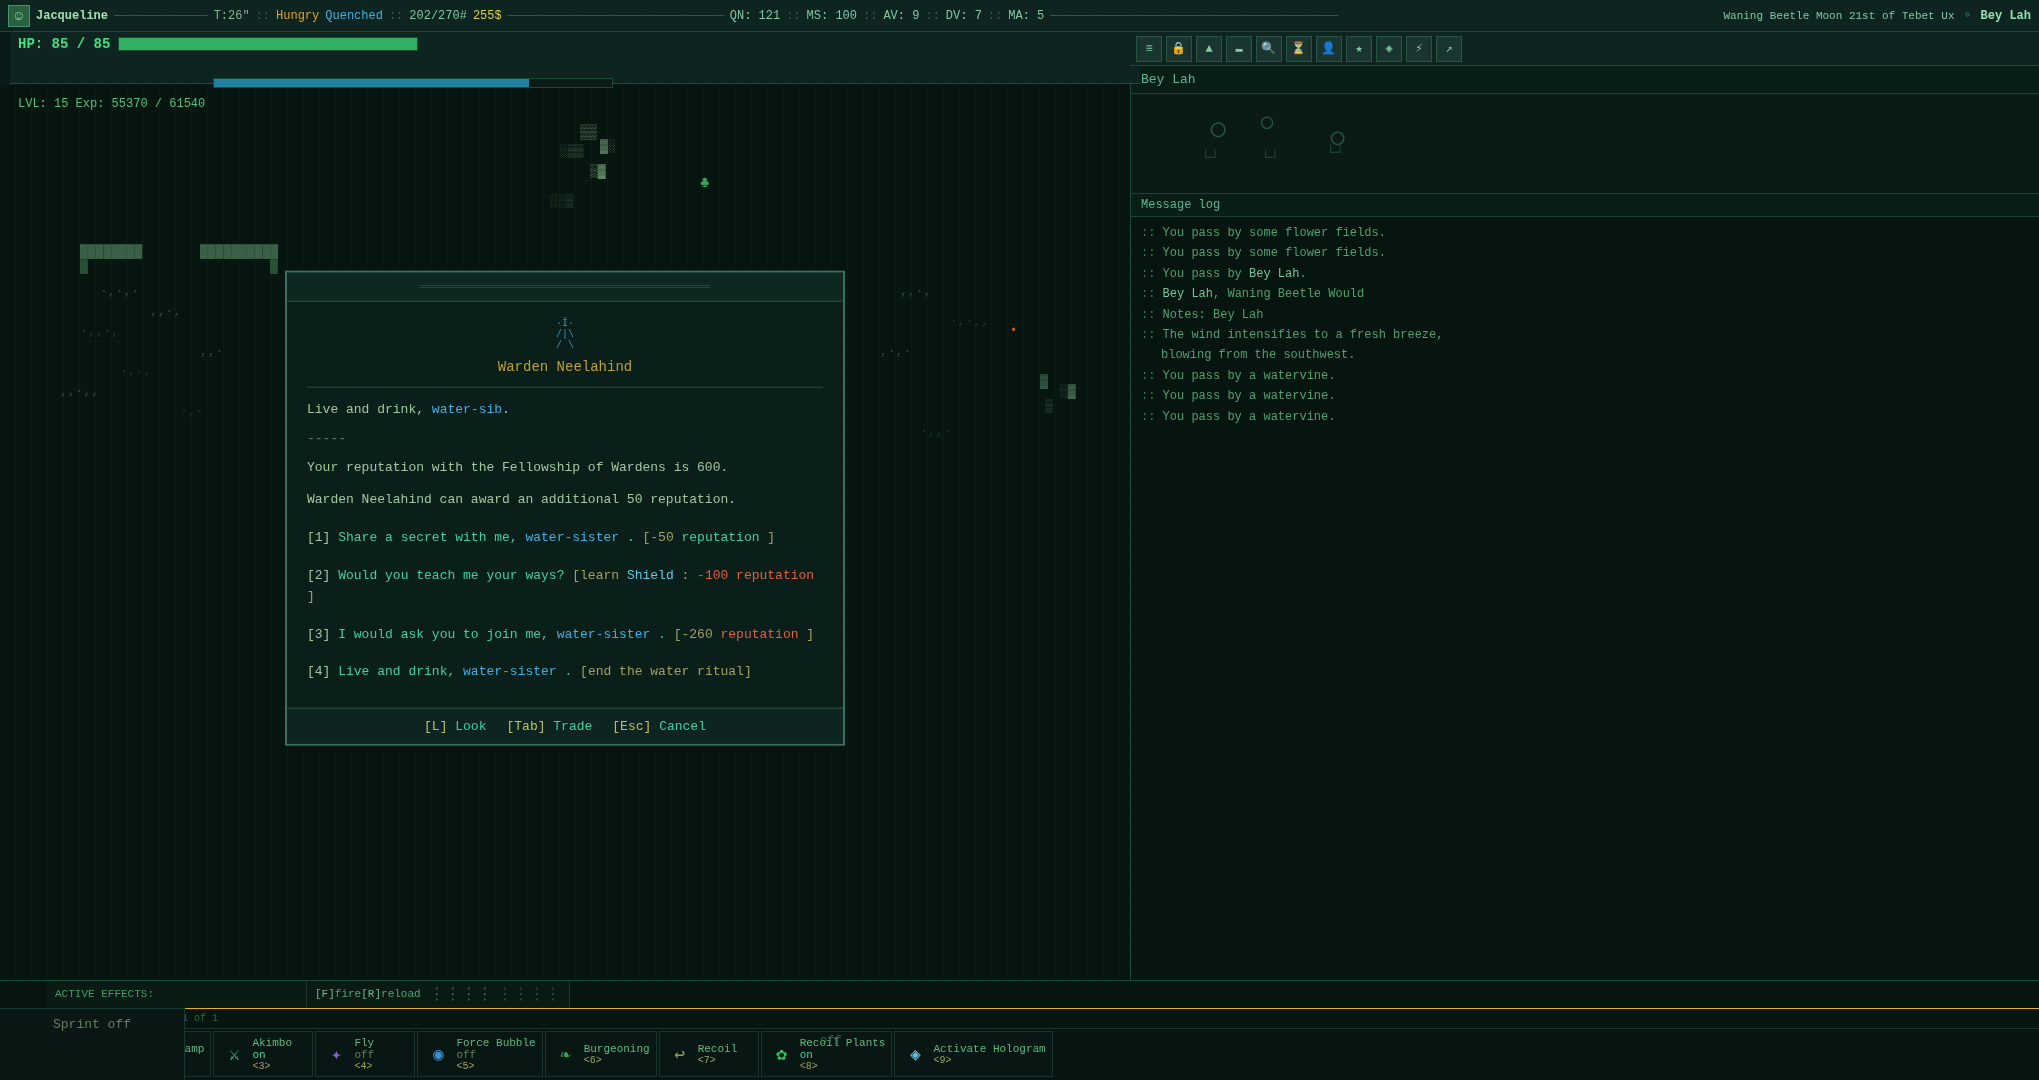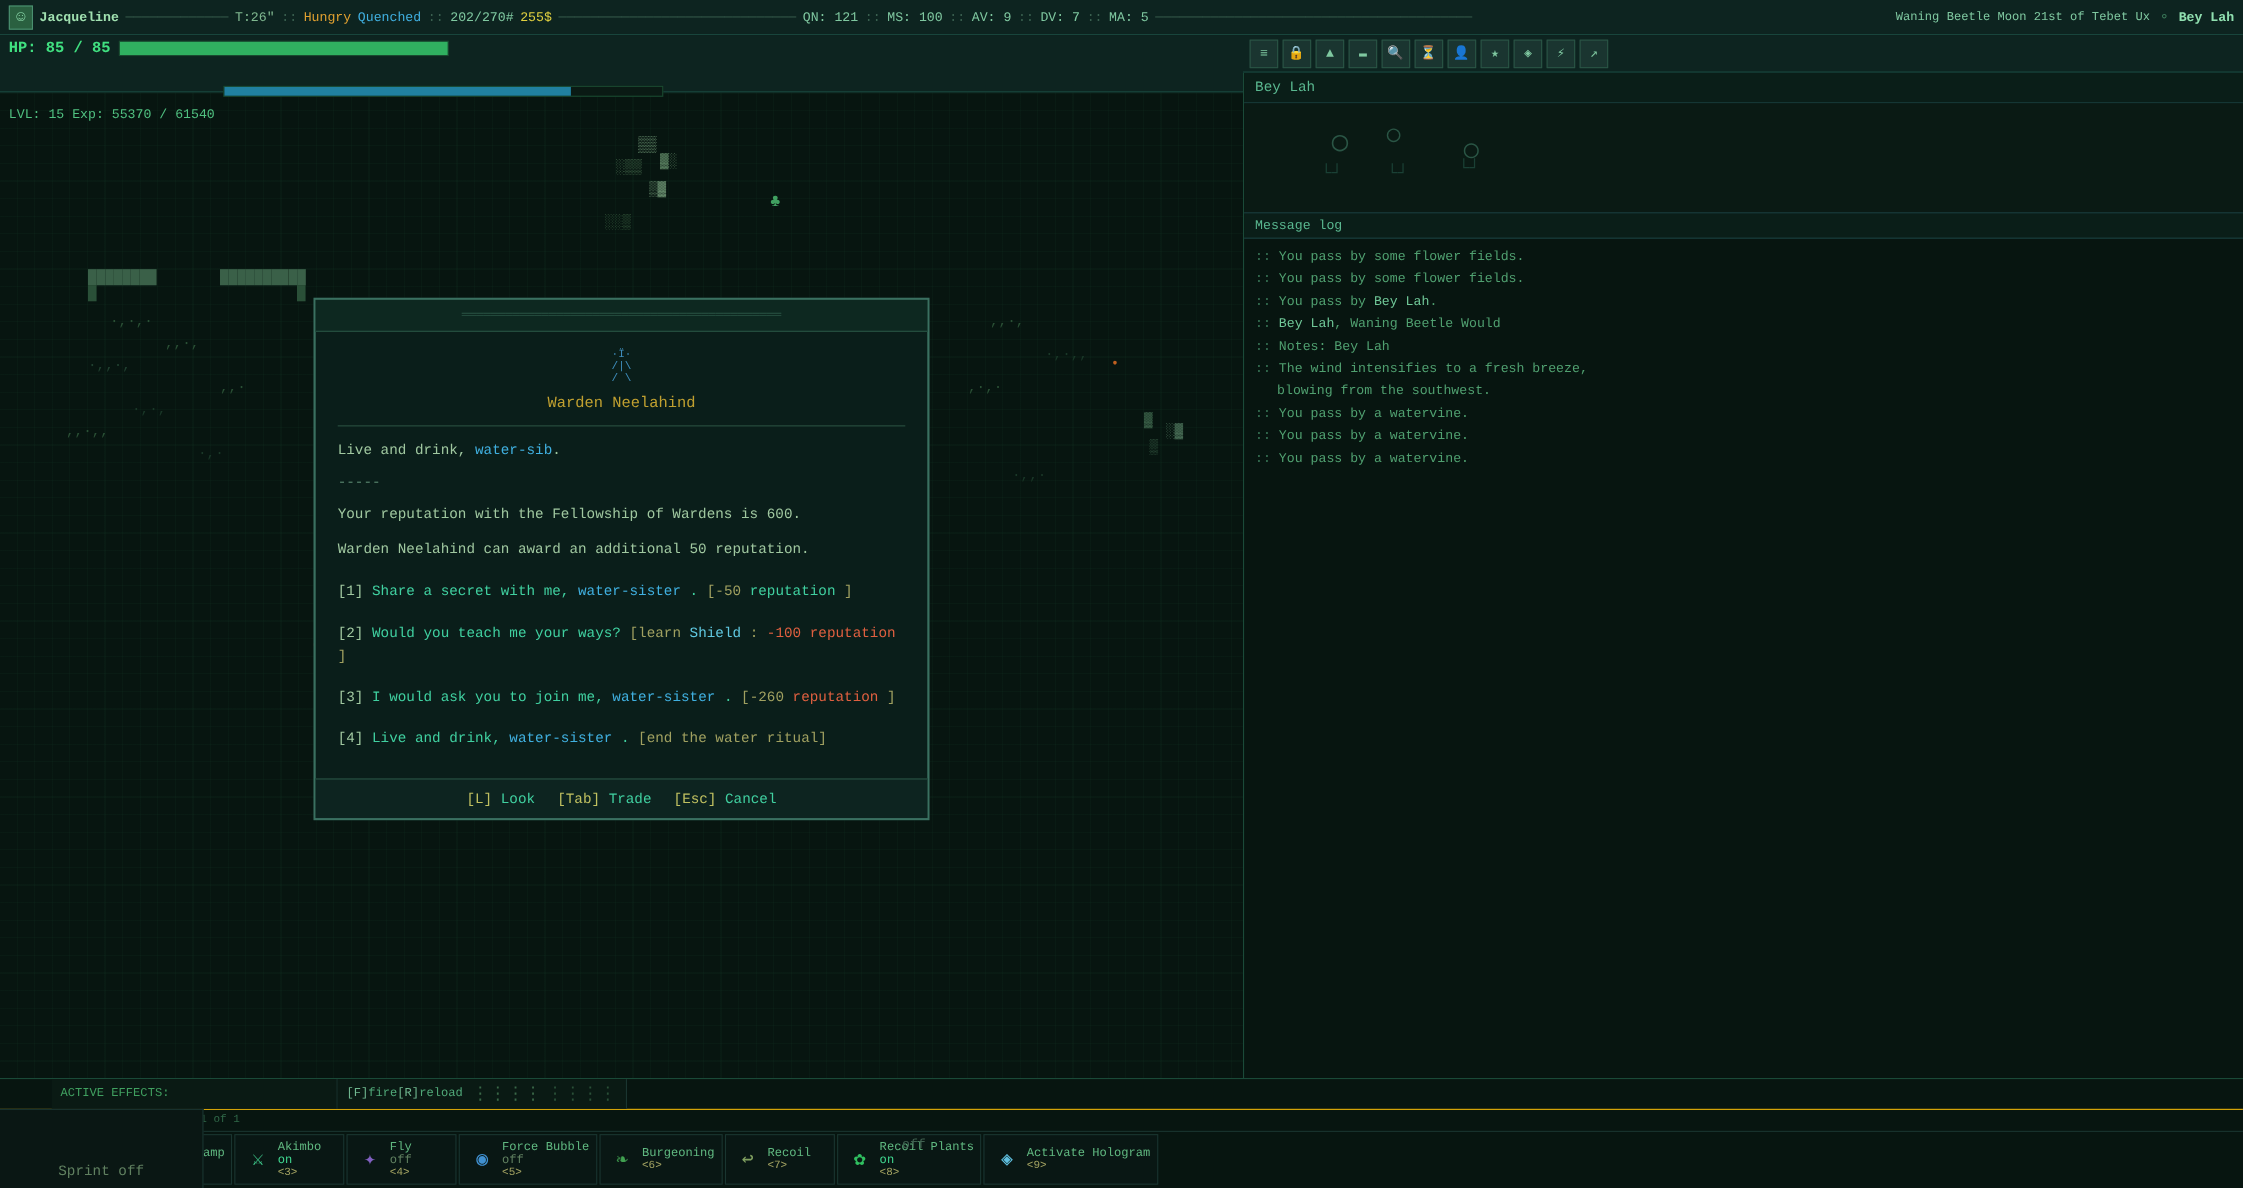--- a/index.html
+++ b/index.html
@@ -57,21 +57,21 @@
       background: #1a3530;
       border: 1px solid #2a5545;
       display: flex; align-items: center; justify-content: center;
       font-size: 12px; color: #7fc8a0;
       cursor: pointer;
     }
 
     
     #status-bars {
       position: absolute;
-      top: 32px; left: 0; width: 1130px;
+      top: 32px; left: 10px; width: 1130px;
       height: 52px;
       background: #0d2420;
       border-bottom: 1px solid #1a4a40;
       padding: 4px 8px;
       z-index: 100;
     }
     #hp-bar-row {
       display: flex; align-items: center; gap: 8px; margin-bottom: 3px;
     }
     #hp-label { font-size: 14px; color: #40e080; font-weight: bold; }
@@ -307,21 +307,21 @@
     .ability-key { color: #a0a060; font-size: 10px; }
 
     
     #sprint-off-box {
       position: absolute;
       bottom: 0; left: 0;
       width: 185px; height: 72px;
       background: #0a1714;
       border-right: 1px solid #1a3530;
       border-top: 1px solid #1a3530;
-      display: flex; align-items: flex-end; justify-content: center;
+      display: flex; align-items: flex-start; justify-content: center;
       padding: 8px;
     }
 
     
     #waning-off {
       position: absolute;
       bottom: 32px; left: 820px;
       font-size: 13px; color: #406050;
     }
   </style>

